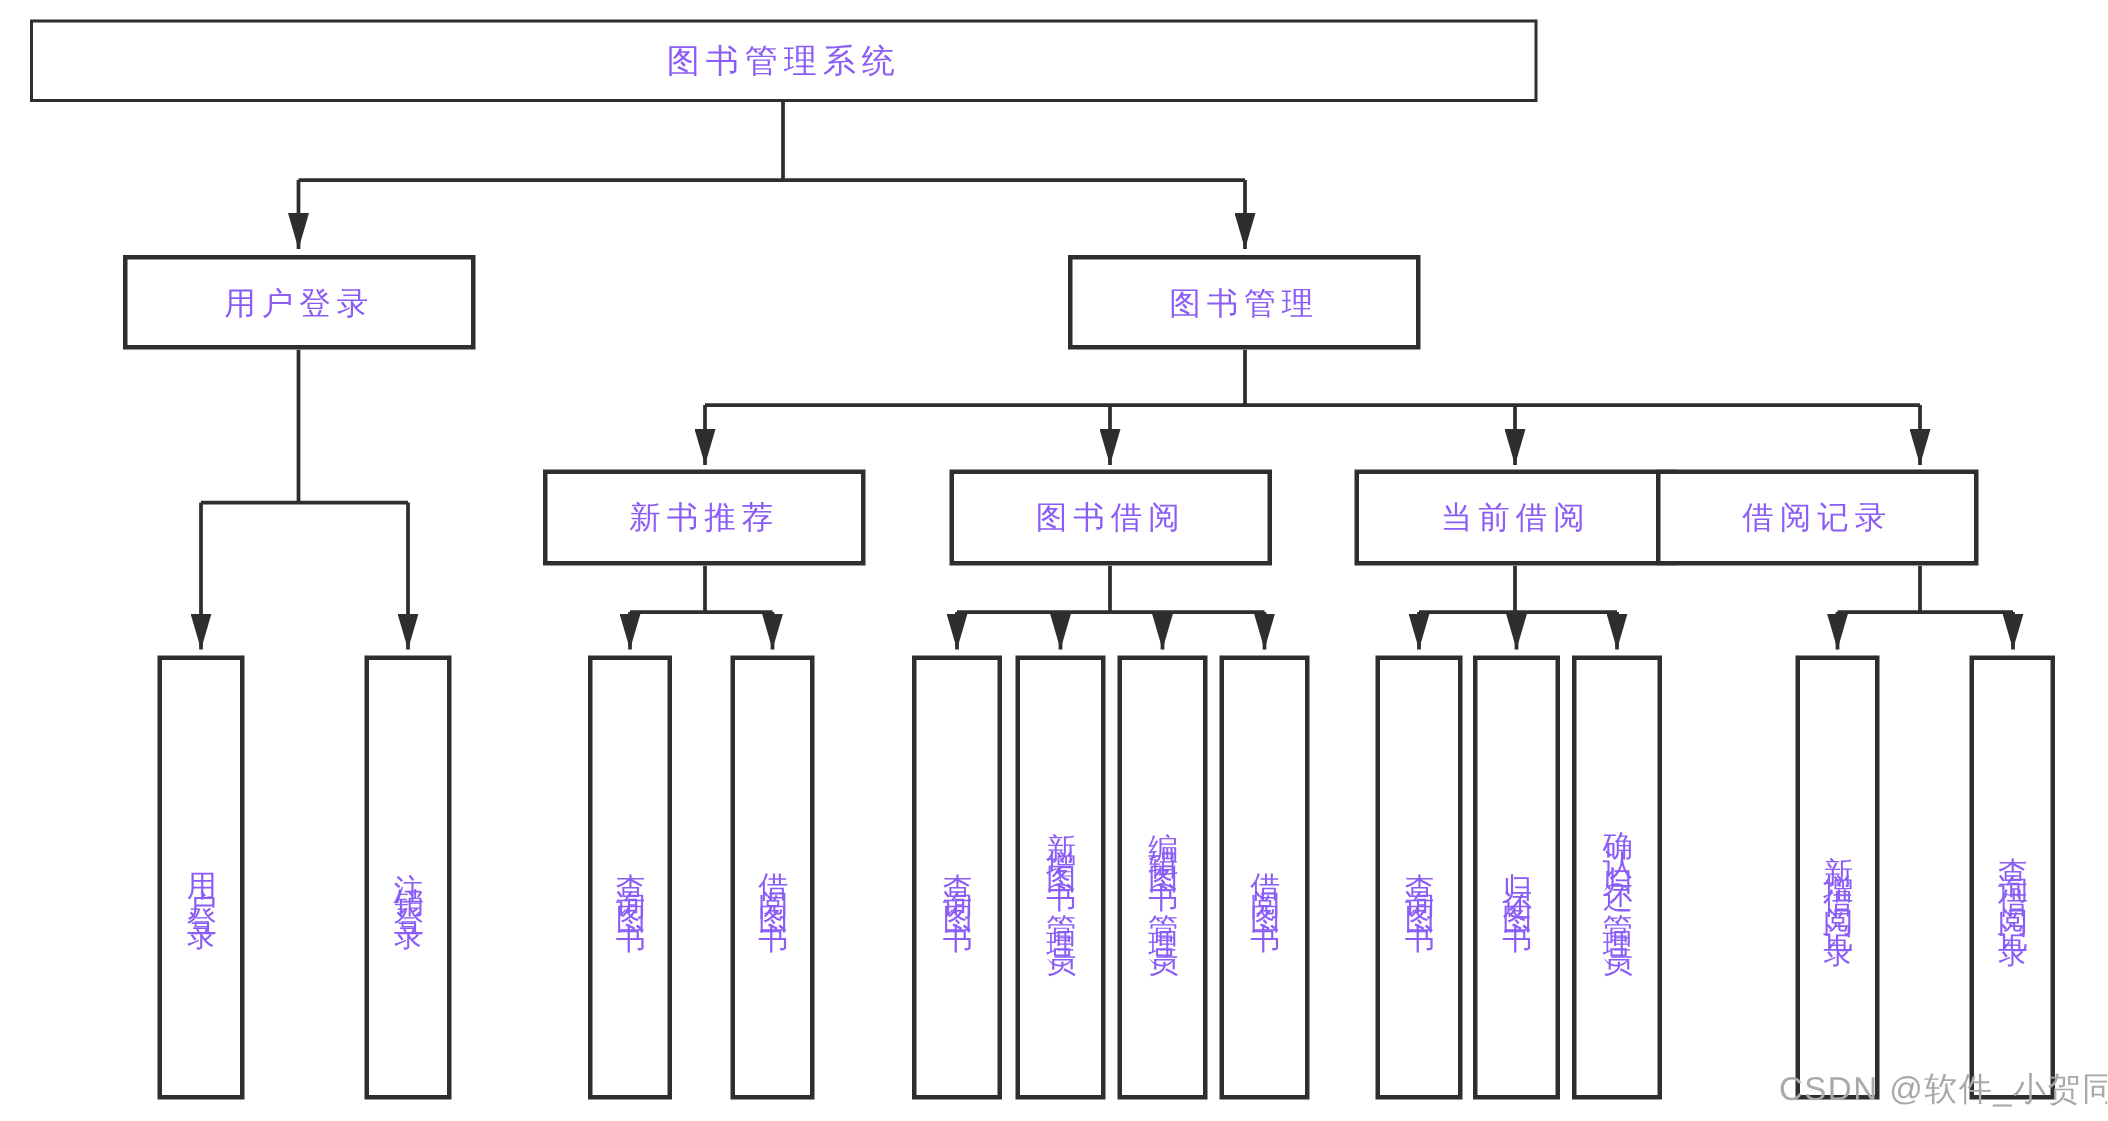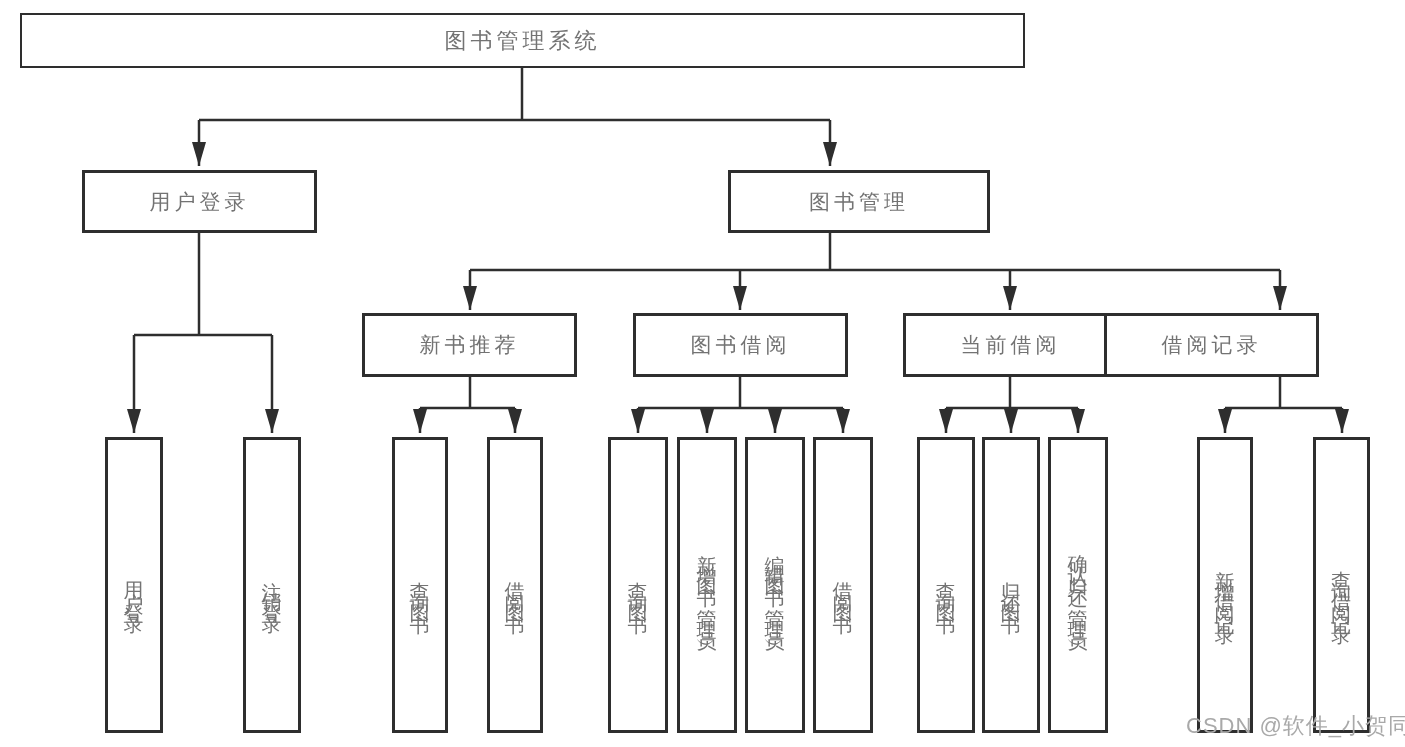--- a/index.html
+++ b/index.html
@@ -20,21 +20,21 @@
     left: 0;
     top: 0;
     width: 1405px;
     height: 747px;
   }
   .box {
     position: absolute;
     box-sizing: border-box;
     background: #ffffff;
     border: 3px solid #2e2e2e;
-    color: #737373;
+    color: #8b5cf6;
     display: flex;
     align-items: center;
     justify-content: center;
   }
   .hbox {
     font-size: 21px;
     letter-spacing: 4px;
     text-align: center;
     white-space: nowrap;
   }
@@ -123,21 +123,21 @@
       <path d="M1280,377 V408"></path>
       <path d="M1225,408 H1342"></path>
       <line x1="1225" y1="408" x2="1225" y2="433" marker-end="url(#arrow)"></line>
       <line x1="1342" y1="408" x2="1342" y2="433" marker-end="url(#arrow)"></line>
     </g>
   </svg>
 
   <div class="box hbox root-box" style="left:20px; top:13px; width:1005px; height:55px;">图书管理系统</div>
 
   <div class="box hbox" style="left:82px; top:170px; width:235px; height:63px;">用户登录</div>
-  <div class="box hbox" style="left:728px; top:170px; width:262px; height:63px;">图书管理</div>
+  <div class="box hbox" style="left:712px; top:170px; width:235px; height:63px;">图书管理</div>
 
   <div class="box hbox" style="left:362px; top:313px; width:215px; height:64px;">新书推荐</div>
   <div class="box hbox" style="left:903px; top:313px; width:215px; height:64px;">当前借阅</div>
   <div class="box hbox" style="left:633px; top:313px; width:215px; height:64px;">图书借阅</div>
   <div class="box hbox" style="left:1104px; top:313px; width:215px; height:64px;">借阅记录</div>
 
   <div class="box vbox" style="left:105px; top:437px; width:58px; height:296px;">用户登录</div>
   <div class="box vbox" style="left:243px; top:437px; width:58px; height:296px;">注销登录</div>
 
   <div class="box vbox" style="left:392px; top:437px; width:56px; height:296px;">查询图书</div>

